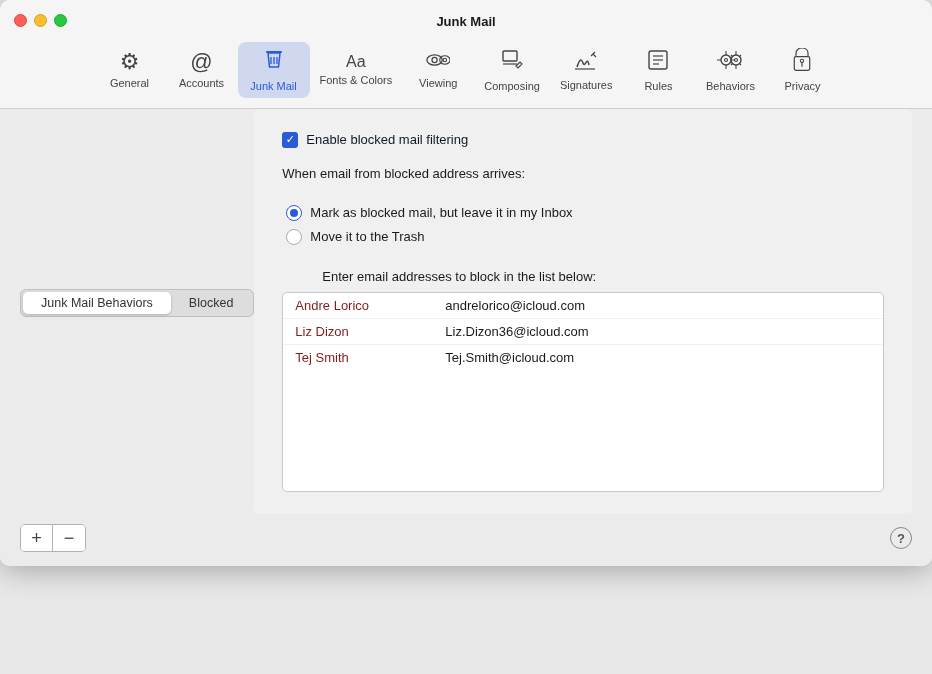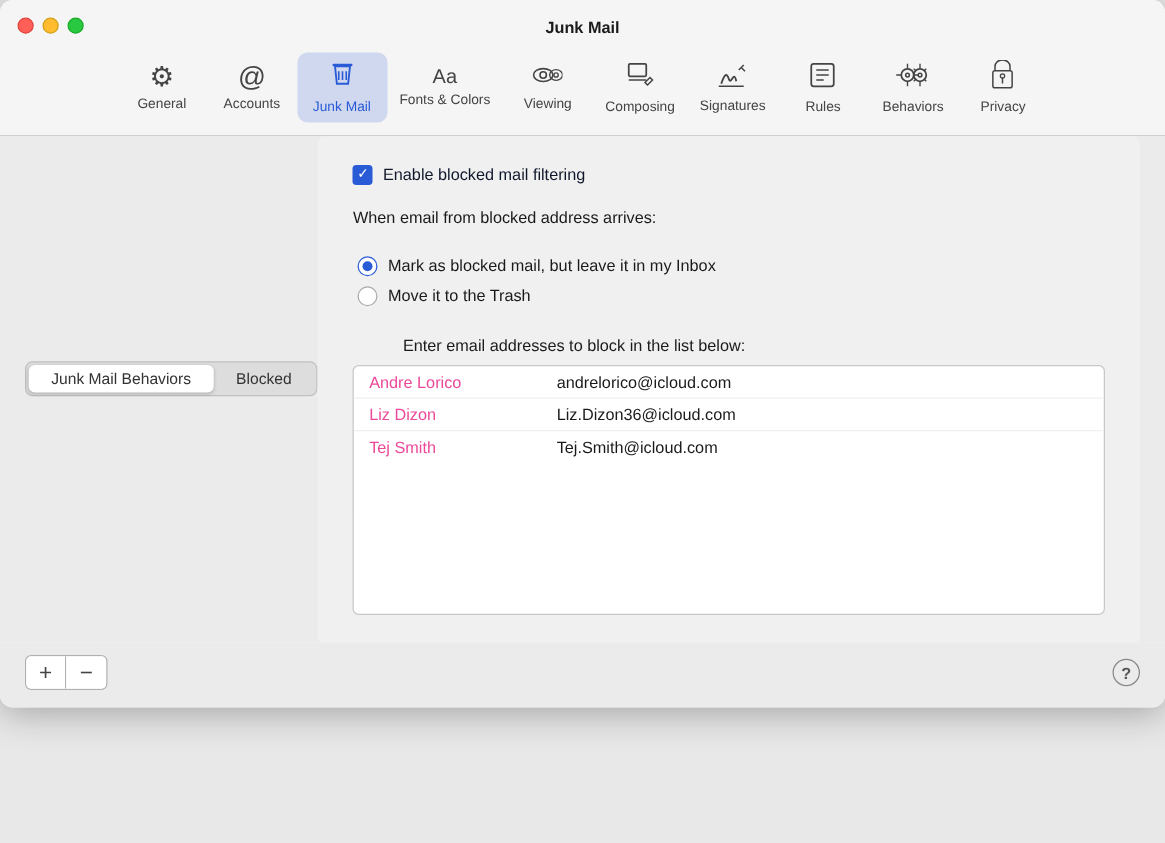--- a/index.html
+++ b/index.html
@@ -255,21 +255,21 @@
       border-bottom: 1px solid #f0f0f0;
       gap: 30px;
     }
 
     .email-row:last-child {
       border-bottom: none;
     }
 
     .email-name {
       min-width: 120px;
-      color: #ec4899;
+      color: #7f1d1d;
     }
 
     .email-addr {
       color: #1a1a1a;
     }
 
     .bottom-bar {
       display: flex;
       align-items: center;
       justify-content: space-between;

